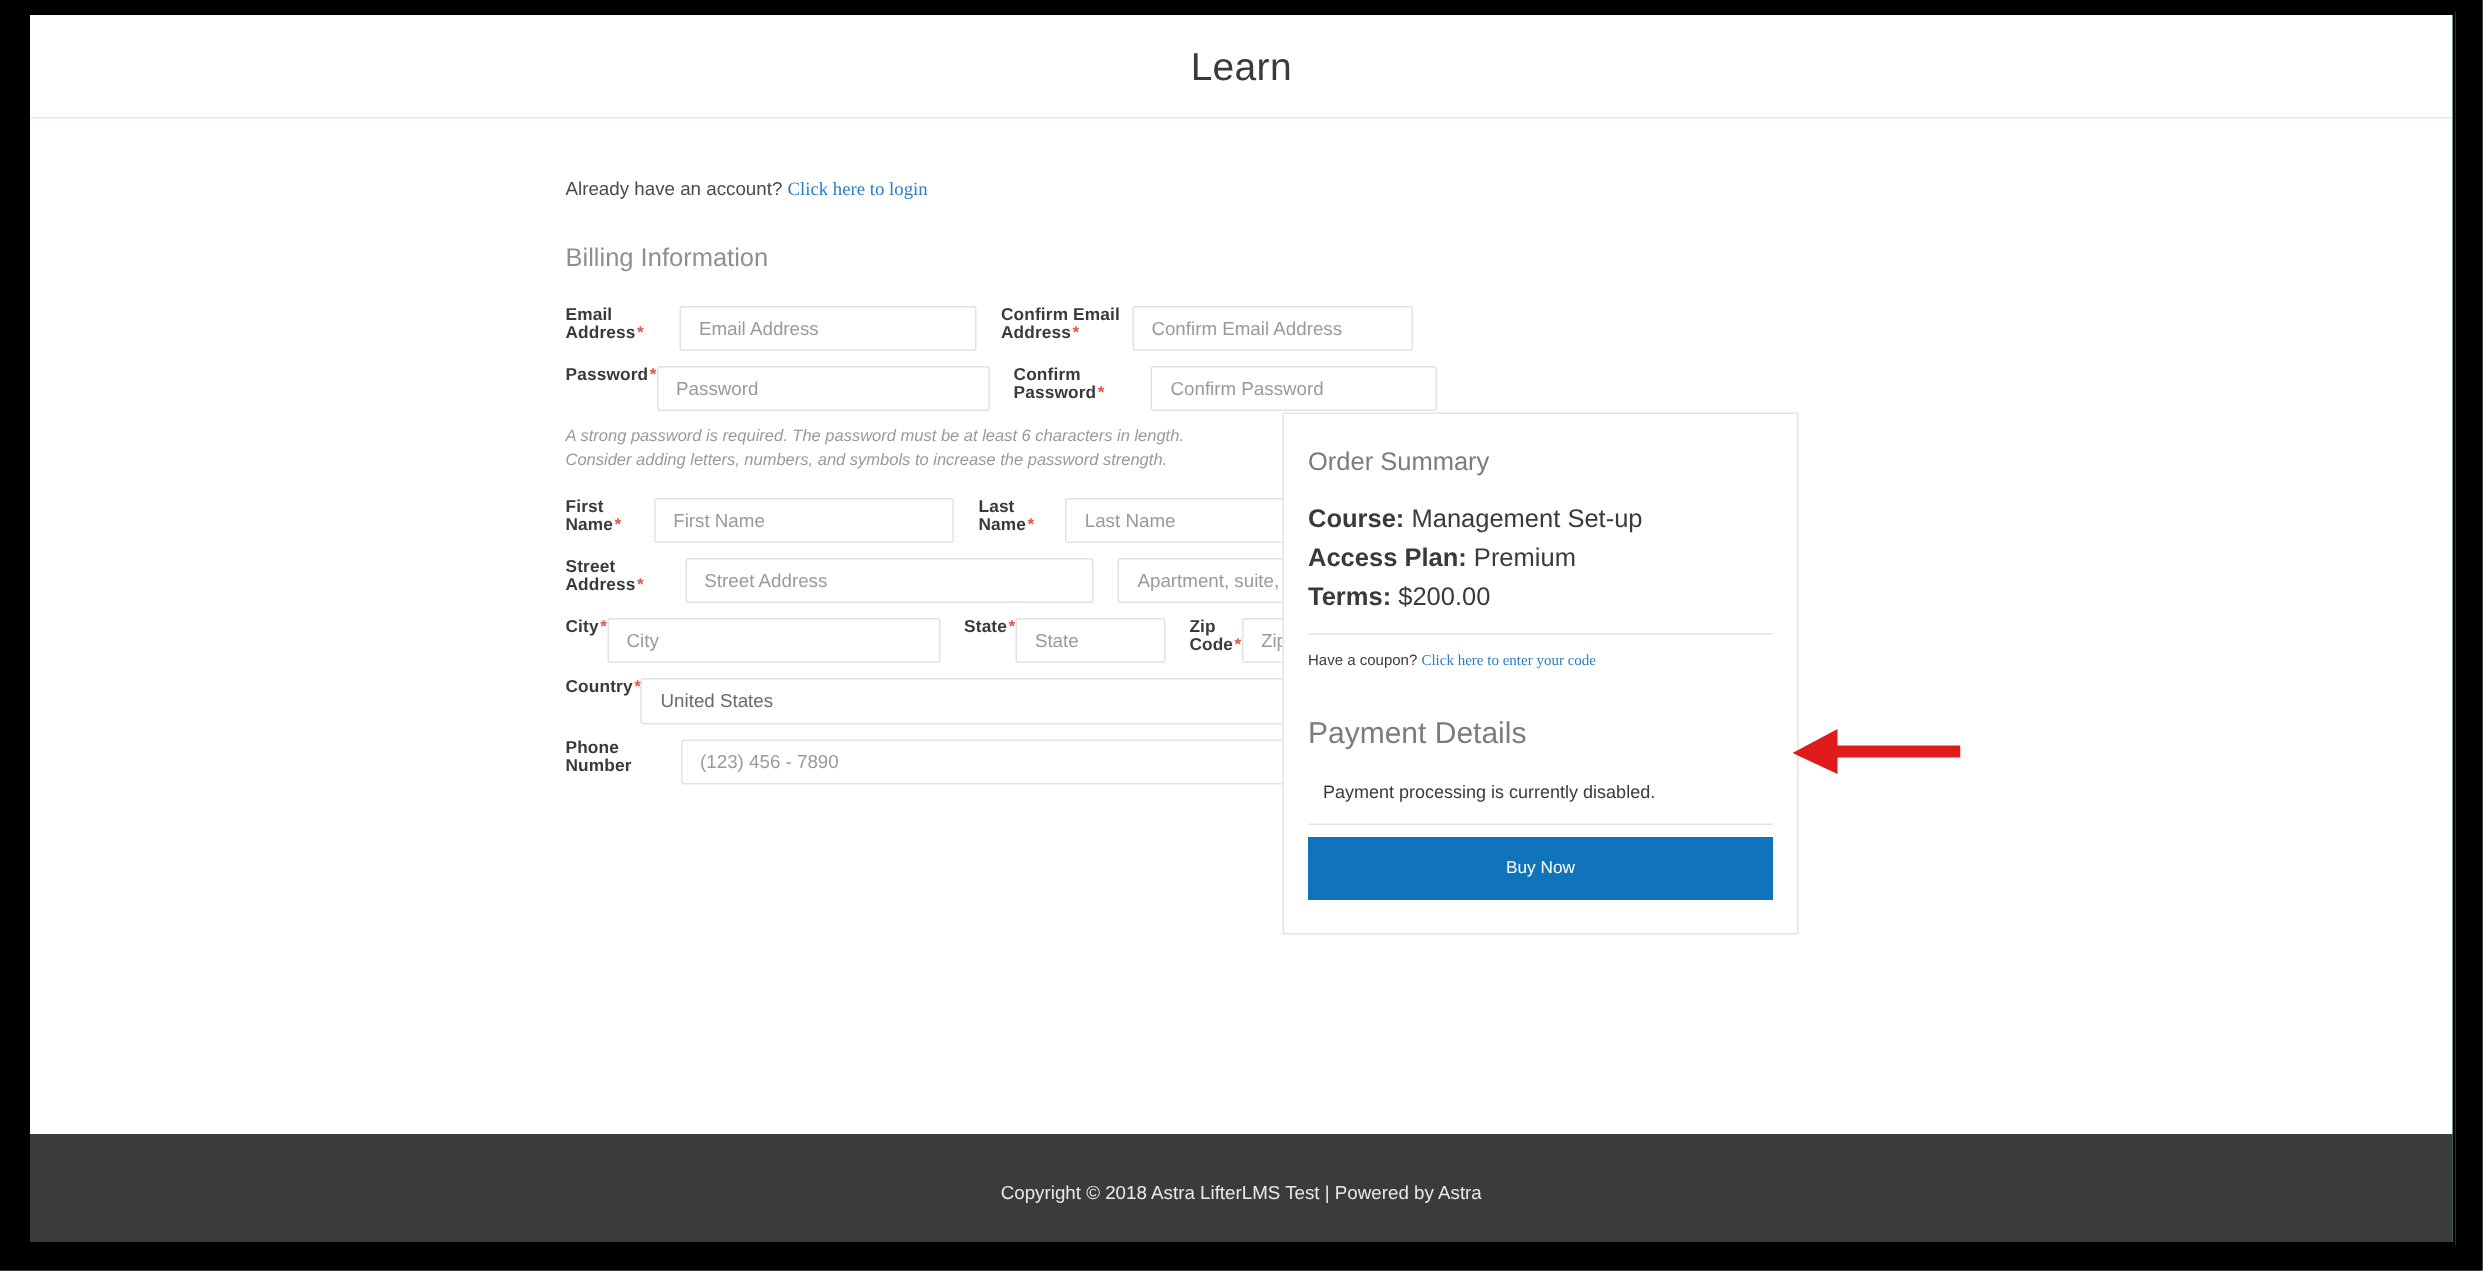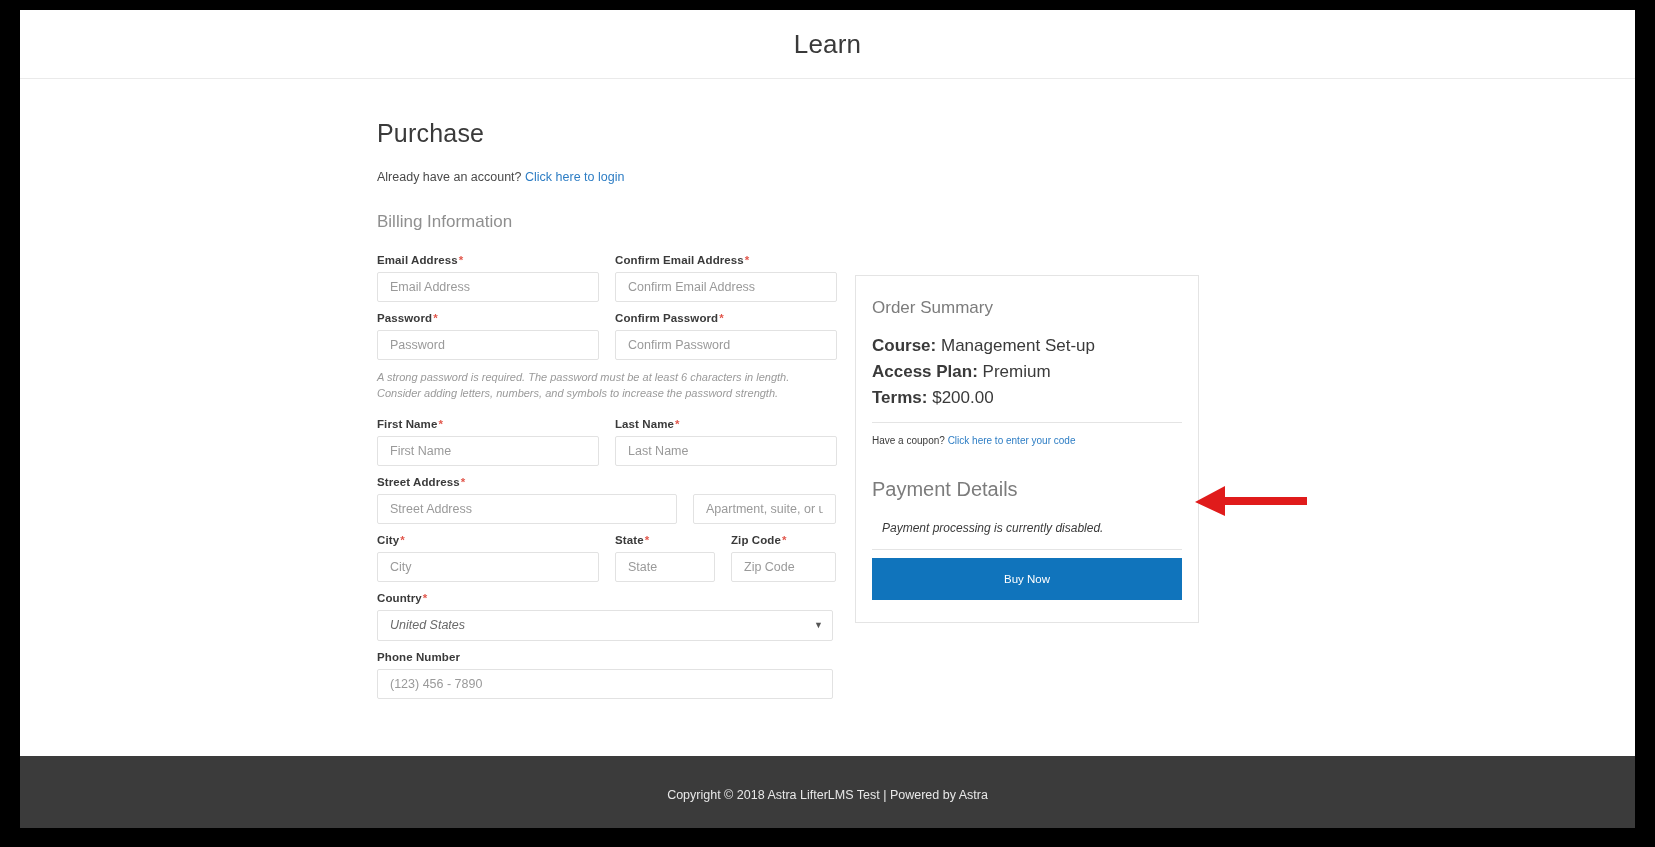--- a/index.html
+++ b/index.html
@@ -65,41 +65,42 @@
 
   .login-line {
     font-size: 12.5px;
     color: #4a4a4a;
     margin-bottom: 28px;
   }
   .login-link, .coupon-link {
     color: #2d7dc4;
     text-decoration: none;
     cursor: pointer;
+    font-family: Liberation Serif, serif;
   }
 
   .section-title {
     font-size: 17px;
     font-weight: 400;
     color: #8f8f8f;
     margin-bottom: 22px;
   }
 
   
   .form-col {
     width: 460px;
   }
   .row {
     display: flex;
     gap: 0px;
     margin-bottom: 10px;
   }
   .field {
     display: flex;
-    flex-direction: column;
+    flex-direction: row;
   }
   .field-label {
     font-size: 11.5px;
     font-weight: bold;
     color: #3a3a3a;
     margin-bottom: 6px;
     letter-spacing: 0.1px;
   }
   .req {
     color: #e2574c;
@@ -136,21 +137,20 @@
   .w-apt { width: 143px; }
   .w-city { width: 222px; }
   .w-state { width: 100px; }
   .w-zip { width: 105px; }
   .w-full { width: 456px; }
 
   
   .select-wrap {
     position: relative;
     width: 456px;
-    font-style: italic;
   }
   .select-box {
     height: 31px;
     width: 100%;
     border: 1px solid #e2e2e2;
     border-radius: 2px;
     background: #ffffff;
     font-size: 12.5px;
     color: #6a6a6a;
     padding: 0 12px;
@@ -205,21 +205,20 @@
     font-size: 20px;
     font-weight: 400;
     color: #7c7c7c;
     margin-bottom: 20px;
   }
   .payment-disabled {
     font-size: 12px;
     color: #3a3a3a;
     padding-left: 10px;
     margin-bottom: 14px;
-    font-style: italic;
   }
   .pay-divider {
     border-top: 1px solid #e4e4e4;
     margin: 0 0 8px 0;
   }
   .buy-now {
     display: block;
     width: 100%;
     height: 42px;
     background: #1074bc;
@@ -260,21 +259,20 @@
 
 <div class="screen-frame">
 
   <div class="site-header">
     <div class="site-title">Learn</div>
   </div>
 
   <div class="page-body">
     <div class="content-wrap">
 
-      <h1 class="page-heading">Purchase</h1>
 
       <div class="login-line">
         <span>Already have an account?</span>
         <a class="login-link">Click here to login</a>
       </div>
 
       <div class="section-title">Billing Information</div>
 
       <div class="form-col">
 

